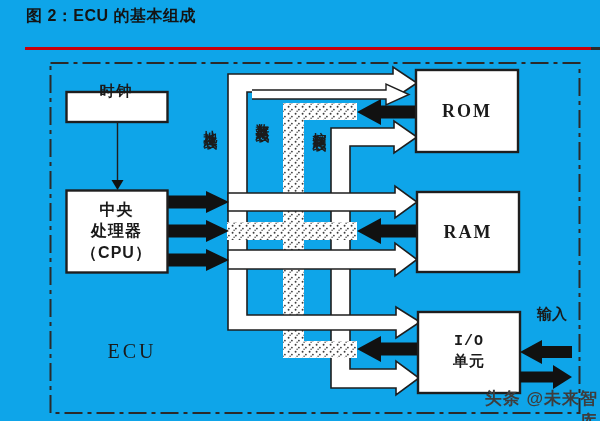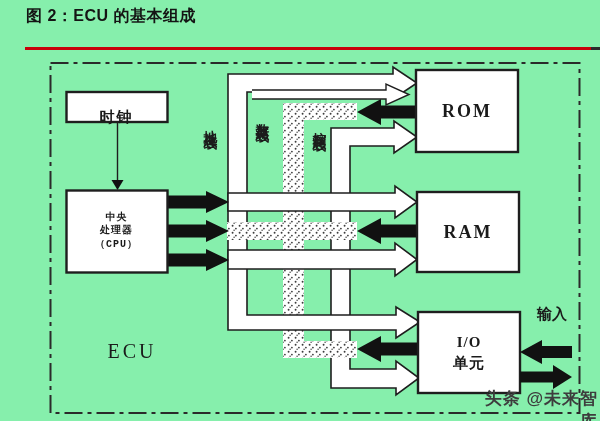--- a/index.html
+++ b/index.html
@@ -1,29 +1,29 @@
 <!DOCTYPE html>
 <html><head>
 <meta charset="utf-8">
 <style>
   html,body{margin:0;padding:0;background:#ffffff;}
-  .page{position:relative;width:600px;height:421px;background:#86efac;overflow:hidden;
+  .page{position:relative;width:600px;height:421px;background:#0ea5e9;overflow:hidden;
         font-family:"Liberation Sans","DejaVu Sans",sans-serif;color:#1a1a1a;}
   .abs{position:absolute;}
   .figure-title{left:26px;top:6px;font-size:16px;font-weight:bold;letter-spacing:0.5px;color:#141414;}
   .redline{left:25px;top:47px;width:566px;height:3px;background:#c9000a;}
   .redline-tip{left:591px;top:47px;width:9px;height:3px;background:#2b2b2b;}
   .box-label{display:flex;align-items:center;justify-content:center;text-align:center;
              white-space:pre-line;font-weight:bold;}
-  .clock-label{left:66px;top:102px;width:101px;height:30px;font-size:15px;letter-spacing:2px;}
-  .cpu-label{left:66px;top:190px;width:101px;height:82px;font-size:10px;line-height:1.32;letter-spacing:1px;font-family:Liberation Mono, monospace;}
+  .clock-label{left:66px;top:76px;width:101px;height:30px;font-size:15px;letter-spacing:2px;}
+  .cpu-label{left:66px;top:190px;width:101px;height:82px;font-size:16px;line-height:1.32;letter-spacing:1px;}
   .serif{font-family:"Liberation Serif","DejaVu Serif",serif;}
   .rom-label{left:416px;top:70px;width:102px;height:82px;font-size:18px;font-weight:600;letter-spacing:2px;}
   .ram-label{left:417px;top:192px;width:102px;height:80px;font-size:18px;font-weight:600;letter-spacing:2px;}
-  .io-label{left:418px;top:312px;width:102px;height:81px;font-size:15px;font-weight:bold;line-height:1.35;letter-spacing:1px;}
+  .io-label{left:418px;top:312px;width:102px;height:81px;font-size:15px;font-weight:bold;line-height:1.35;letter-spacing:1px;font-family:Liberation Mono, monospace;}
   .vlabel{writing-mode:vertical-rl;text-orientation:upright;font-weight:bold;font-size:13.5px;
           letter-spacing:2px;width:22px;text-align:left;color:#1c1c1c;}
   .addr-label{left:197px;top:119px;}
   .data-label{left:249px;top:112px;}
   .ctrl-label{left:306px;top:121px;}
   .ecu-label{left:100px;top:340px;width:64px;font-size:20px;font-weight:normal;letter-spacing:3px;text-align:center;}
   .input-label{left:528px;top:305px;width:48px;font-size:15px;font-weight:bold;text-align:center;}
   .watermark{left:468px;top:387px;width:130px;font-size:17px;font-weight:bold;color:#3d3d3d;
              text-align:right;letter-spacing:1px;}
   svg{position:absolute;left:0;top:0;}

